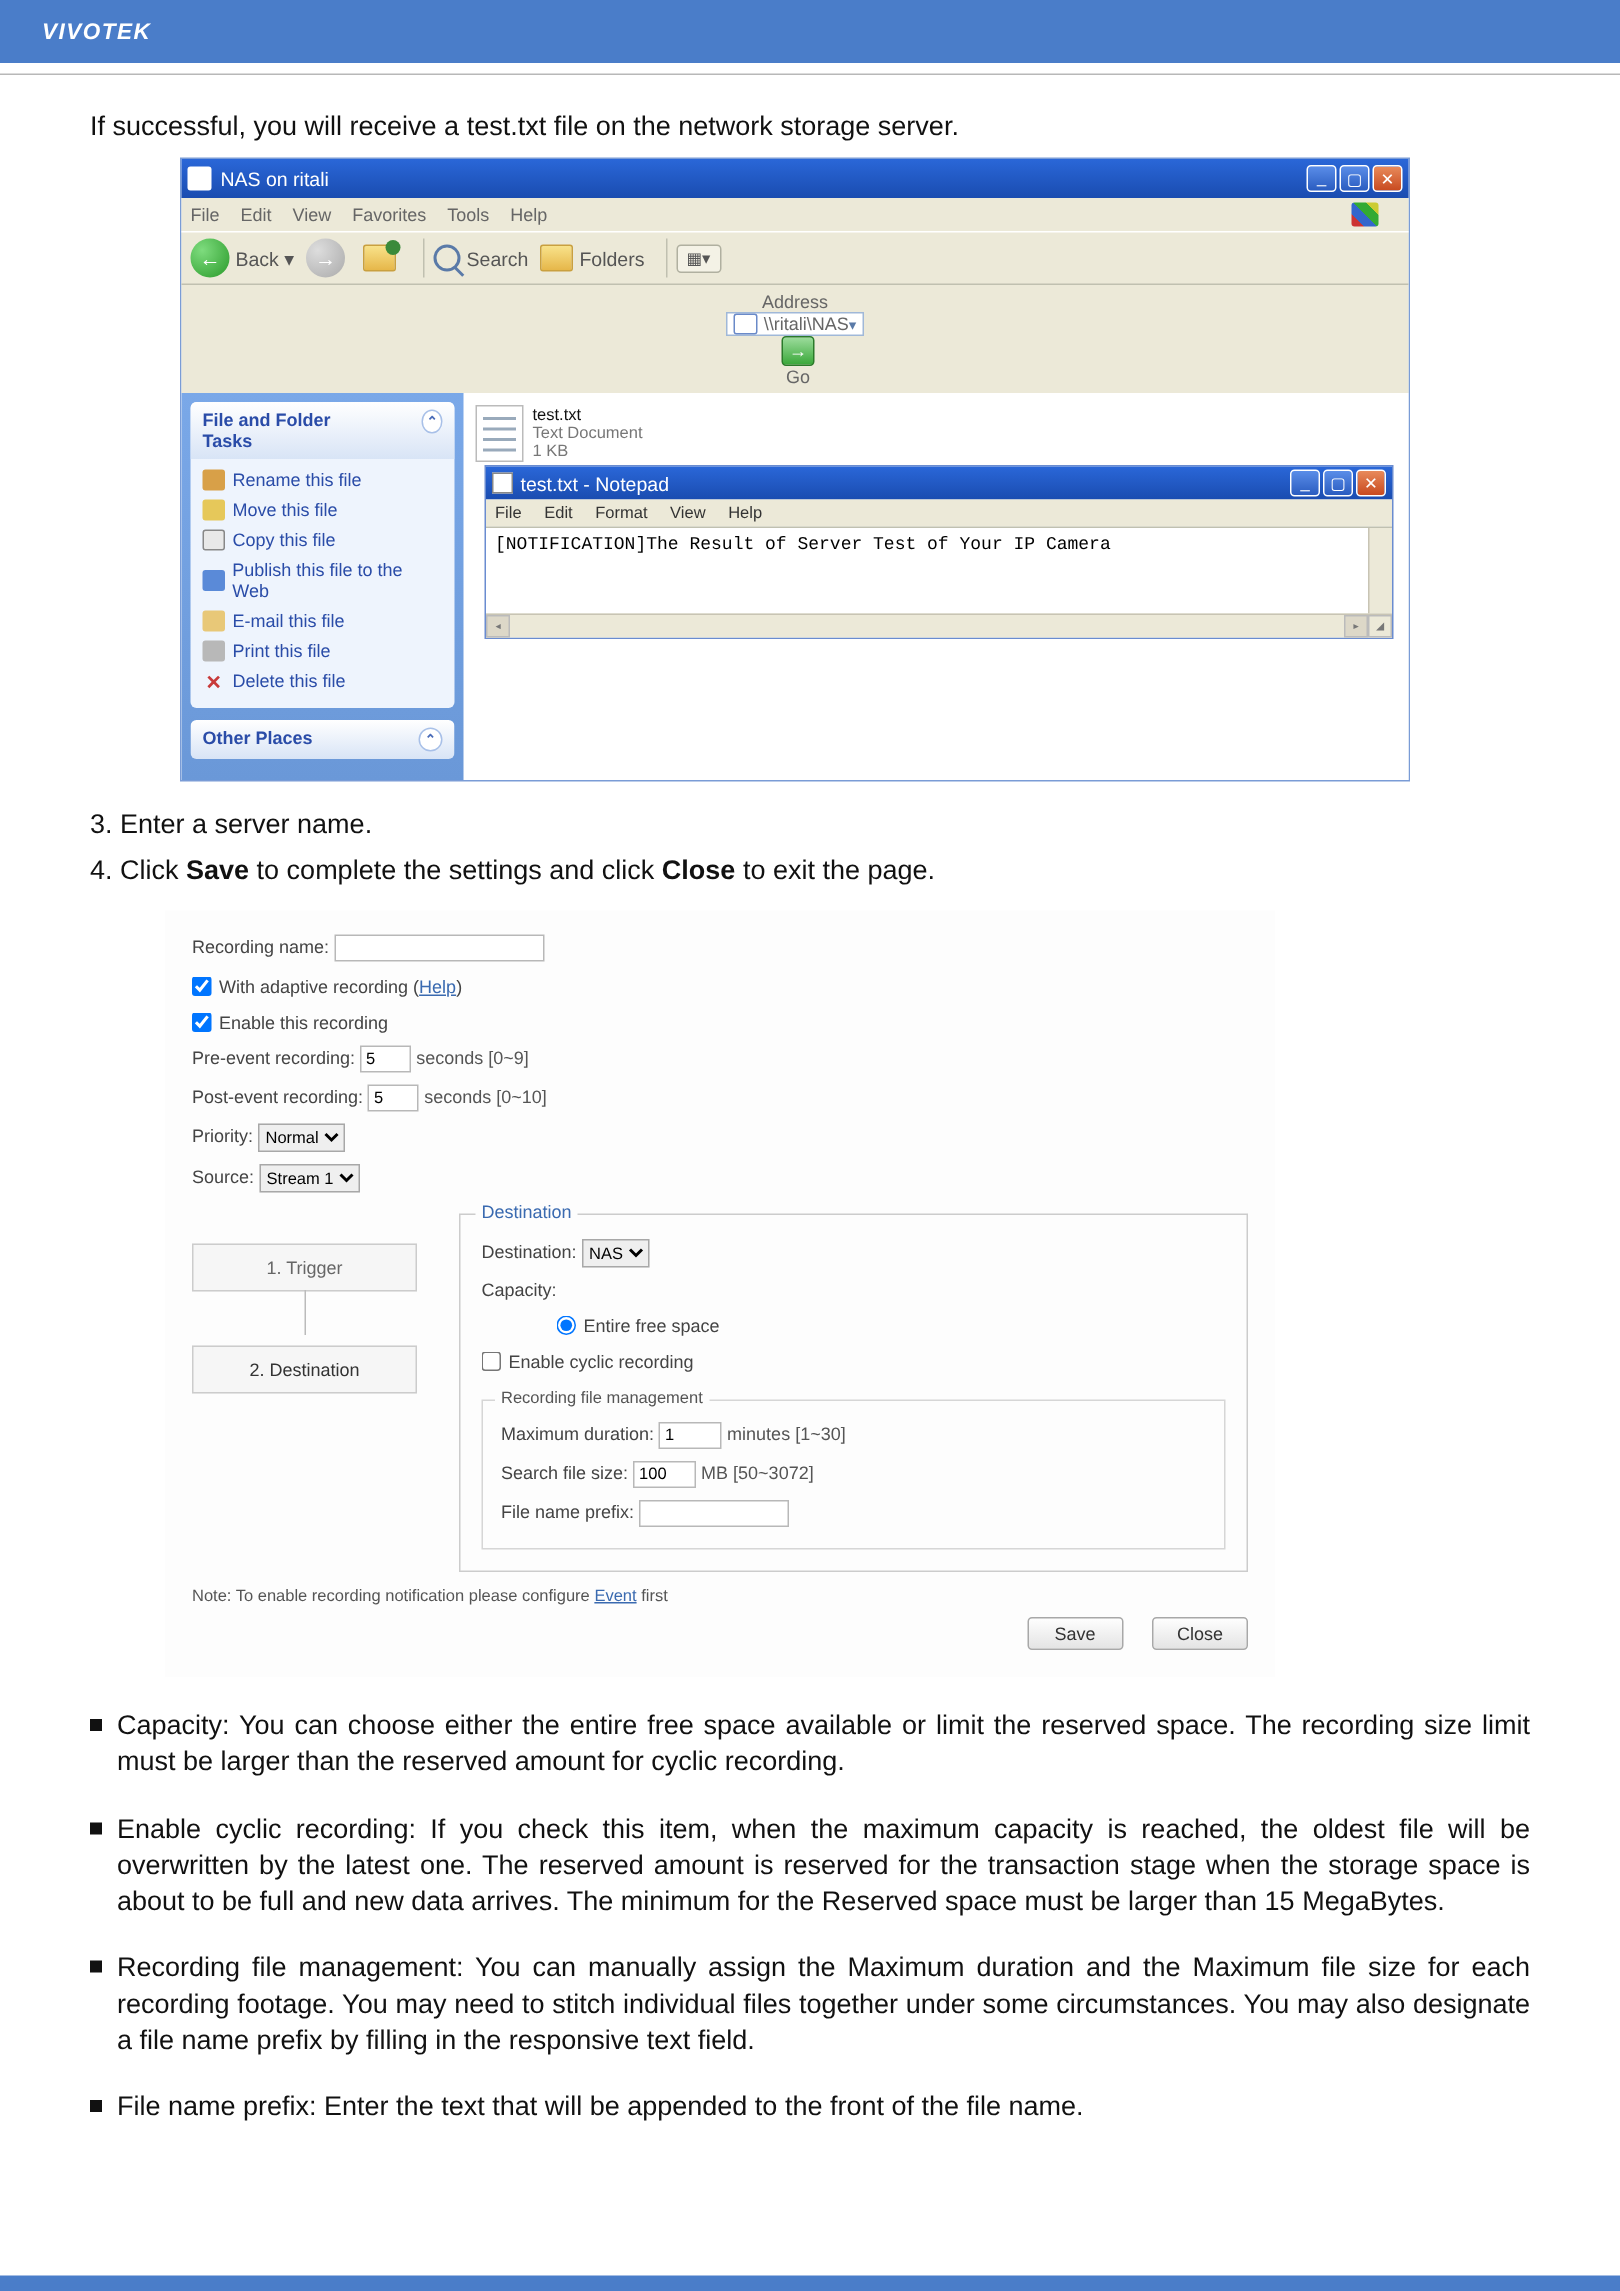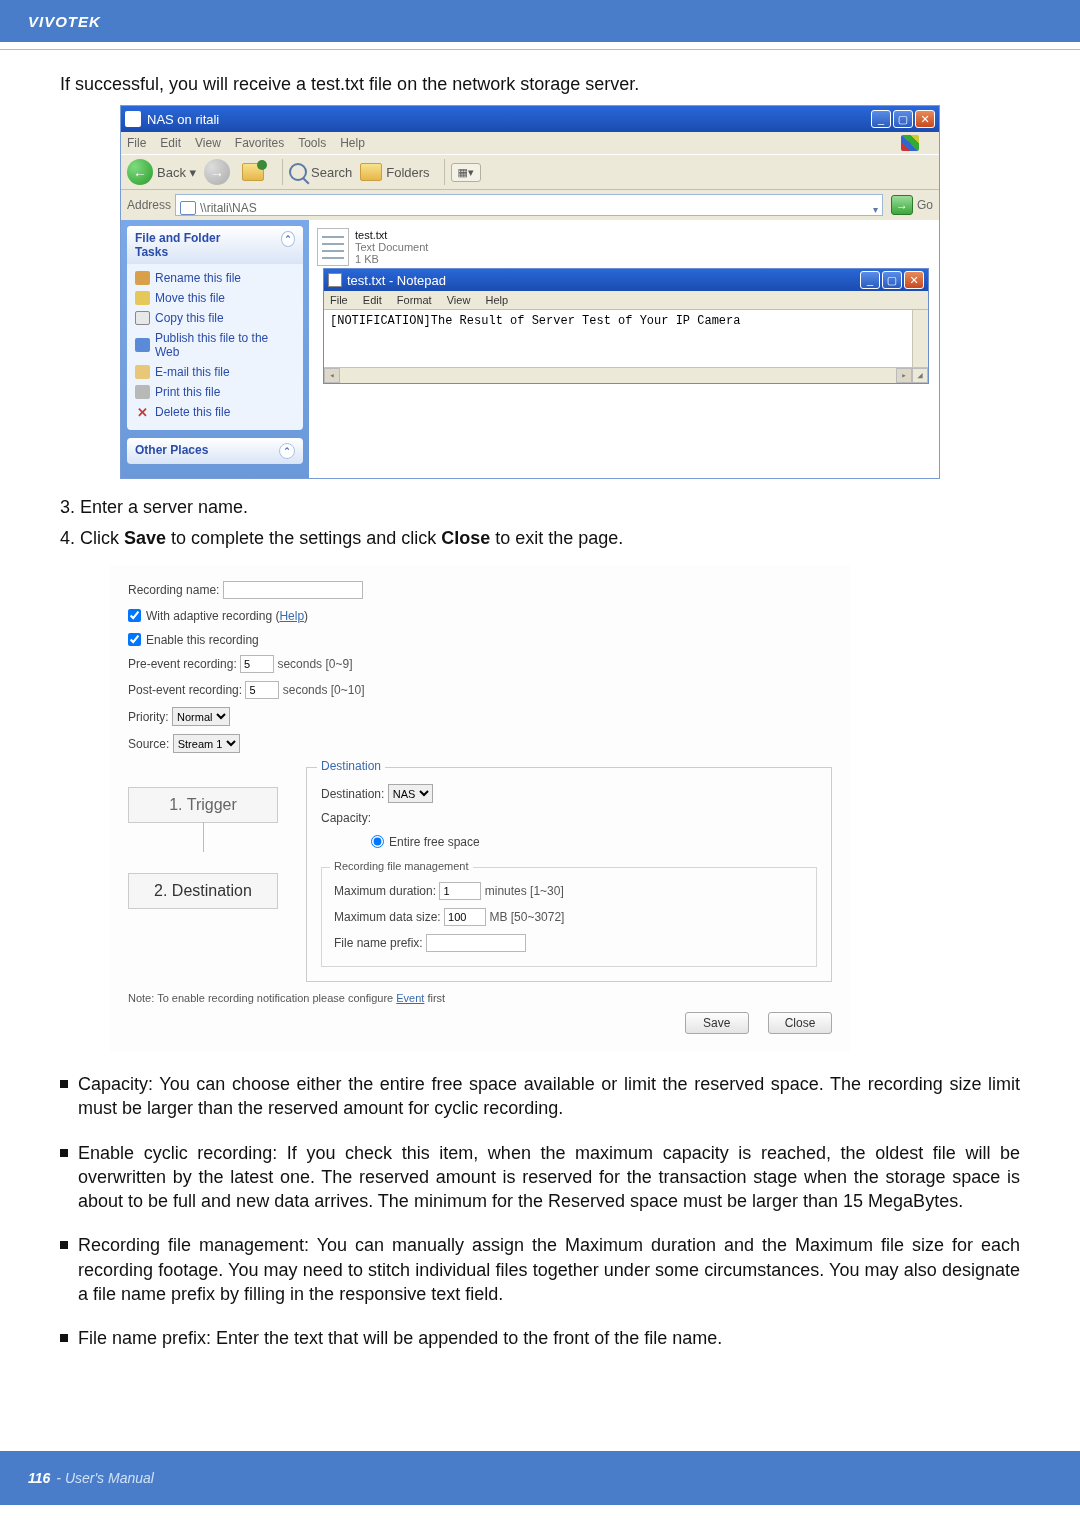--- a/index.html
+++ b/index.html
@@ -25,21 +25,21 @@
   .tbtn { display: inline-flex; align-items: center; margin-right: 8px; }
   .cir { width: 26px; height: 26px; border-radius: 50%; display: inline-flex; align-items: center; justify-content: center; color: #fff; font-size: 14px; margin-right: 4px; }
   .green { background: radial-gradient(circle at 30% 30%, #7edc7e, #2a9a2a); }
   .grey { background: radial-gradient(circle at 30% 30%, #ddd, #aaa); }
   .fold-ico { width: 22px; height: 18px; background: linear-gradient(#f8e28a,#e6b74a); border-radius: 2px; margin-right: 4px; display: inline-block; border: 1px solid #c9a040; position: relative; }
   .fold-ico.up::after { content: ""; position: absolute; top: -4px; right: -4px; width: 10px; height: 10px; background: #3a8a3a; border-radius: 50%; }
   .mag { width: 18px; height: 18px; border: 2px solid #5a7aa8; border-radius: 50%; position: relative; margin-right: 4px; }
   .mag::after { content: ""; position: absolute; width: 8px; height: 2px; background: #5a7aa8; bottom: -3px; right: -5px; transform: rotate(45deg); }
   .vsep { width: 1px; height: 26px; background: #c0c0b0; margin: 0 6px; }
   .viewbtn { border: 1px solid #b0b0a0; padding: 2px 6px; border-radius: 3px; background: #f4f2e6; font-size: 11px; }
-  .addrbar { background: #ece9d8; padding: 4px 6px; display: flex; align-items: center; font-size: 12px; color: #666; }
+  .addrbar { background: #ece9d8; padding: 4px 6px; display: flex; align-items: center; font-size: 12px; color: #666; flex-direction: column; }
   .addrbar .addrfield { flex: 1; background: #fff; border: 1px solid #a0b8d8; height: 22px; display: flex; align-items: flex-end; padding: 0 4px; margin: 0 4px; }
   .nas-ico { width: 16px; height: 14px; background: #fff; border: 1px solid #6a8ac8; border-radius: 2px; margin-right: 4px; display: inline-block; }
   .gobtn { width: 22px; height: 20px; background: linear-gradient(#9cdc9c,#3aa83a); border: 1px solid #2a7a2a; border-radius: 3px; color: #fff; display: flex; align-items: center; justify-content: center; margin-left: 4px; font-size: 12px; }
   .exp-body { display: flex; background: #fff; min-height: 170px; }
   .sidepanel { width: 188px; background: linear-gradient(#7aa8e8,#6a98d8); padding: 6px; font-size: 12px; }
   .pane { background: #eef4fd; border-radius: 4px; margin-bottom: 8px; overflow: hidden; }
   .pane-h { background: linear-gradient(#fff,#d8e4f6); color: #2a4ca8; font-weight: bold; padding: 5px 8px; display: flex; align-items: flex-start; gap: 44px; }
   .pane-h .chev { margin-left: auto; width: 16px; height: 16px; border: 1px solid #a8c0e8; border-radius: 50%; display: flex; align-items: center; justify-content: center; font-size: 9px; color: #4a6cb8; background: #fff; }
   .pane-b { padding: 4px 8px 8px 8px; }
   .task { color: #2a4ca8; padding: 3px 0; display: flex; align-items: center; }
@@ -65,21 +65,21 @@
   
   .settings { background: #fdfdfd; margin: 0 0 20px 50px; width: 740px; padding: 12px 18px 18px 18px; font-size: 12px; color: #555; }
   .settings .row { padding: 4px 0; }
   .settings label { color: #444; }
   .settings input[type=text] { border: 1px solid #b8b8b8; height: 18px; padding: 1px 3px; font-size: 11px; }
   .settings select { border: 1px solid #a8a8a8; font-size: 11px; height: 19px; }
   .help { color: #3a6ab0; text-decoration: underline; }
   .indent1 { padding-left: 34px; }
   .wizard { display: flex; margin-top: 10px; }
   .steps { width: 150px; padding-top: 20px; }
-  .step { border: 1px solid #ccc; background: #f6f6f6; text-align: center; padding: 8px 18px; margin-bottom: 50px; font-size: 16px; color: #666; position: relative; }
+  .step { border: 1px solid #ccc; background: #f6f6f6; text-align: center; padding: 8px 18px; margin-bottom: 36px; font-size: 12px; color: #666; position: relative; }
   .step::after { content: ""; position: absolute; left: 50%; top: 100%; width: 1px; height: 30px; background: #bbb; }
   .step:last-child::after { display: none; }
   .step.active { color: #333; }
   .destbox { flex: 1; border: 1px solid #ccc; margin-left: 28px; padding: 12px 14px 14px 14px; position: relative; }
   .destbox .legend { position: absolute; top: -9px; left: 10px; background: #fdfdfd; padding: 0 4px; color: #3a6ab0; font-size: 12px; }
   .fieldset-inner { border: 1px solid #d6d6d6; padding: 10px 12px; position: relative; margin-top: 14px; }
   .fieldset-inner .legend2 { position: absolute; top: -8px; left: 8px; background: #fdfdfd; padding: 0 4px; font-size: 11px; color: #555; }
   .note { font-size: 11px; color: #555; margin-top: 10px; }
   .note a { color: #3a6ab0; text-decoration: underline; }
   .btnrow { text-align: right; margin-top: 8px; }
@@ -284,28 +284,29 @@
       <div class="step">1. Trigger</div>
       <div class="step active">2. Destination</div>
     </div>
     <div class="destbox">
       <span class="legend">Destination</span>
       <div class="row"><label>Destination:</label>
         <select><option>NAS</option></select>
       </div>
       <div class="row"><label>Capacity:</label></div>
       <div class="row" style="padding-left:50px;"><input type="radio" checked="" style=""><label>Entire free space</label></div>
+      <div class="row"><input type="checkbox" style=""><label>Enable cyclic recording</label></div>
 
       <div class="fieldset-inner">
         <span class="legend2">Recording file management</span>
         <div class="row"><label>Maximum duration:</label>
           <input type="text" style="width: 42px;" value="1">
           <span>minutes [1~30]</span>
         </div>
-        <div class="row"><label>Maximum data size:</label>
+        <div class="row"><label>Search file size:</label>
           <input type="text" style="width: 42px;" value="100">
           <span>MB [50~3072]</span>
         </div>
         <div class="row"><label>File name prefix:</label>
           <input type="text" style="width: 100px;">
         </div>
       </div>
     </div>
   </div>
 

